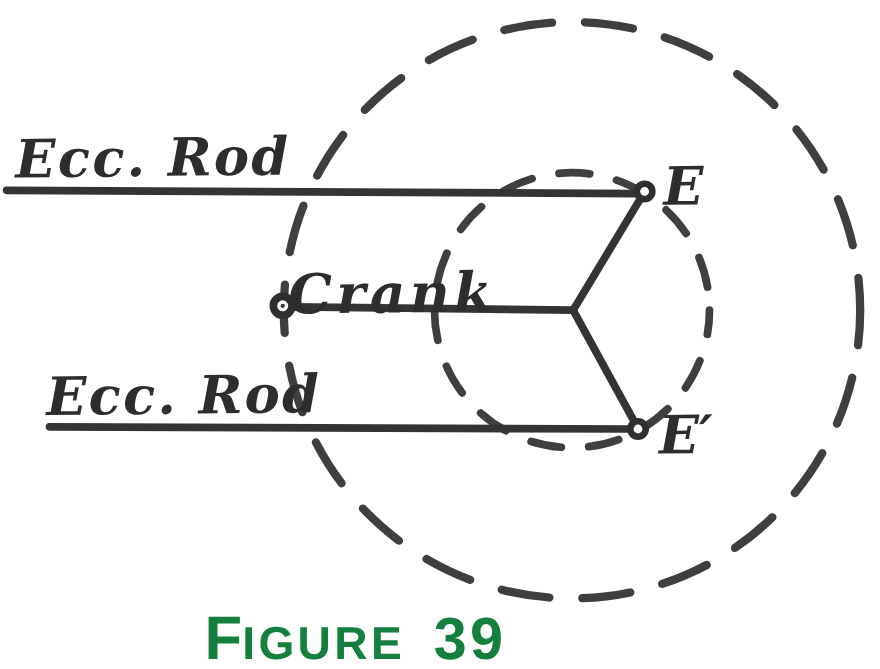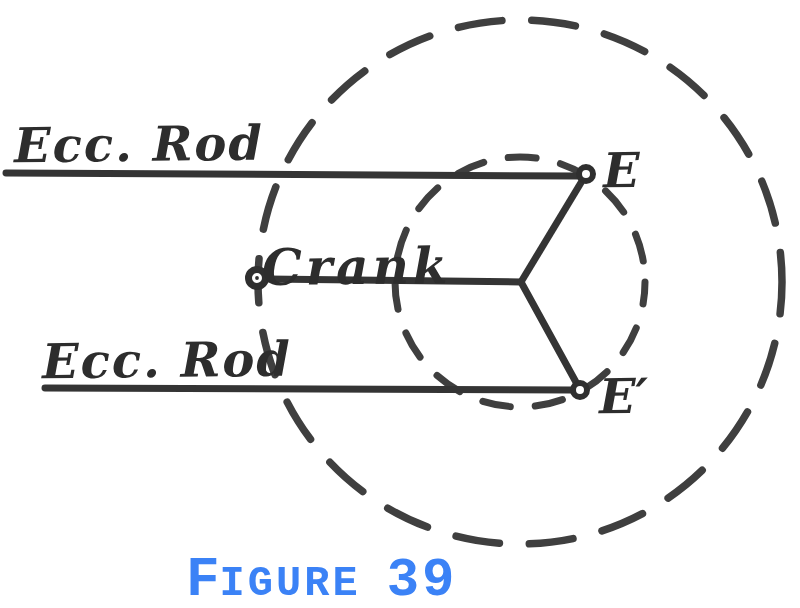--- a/index.html
+++ b/index.html
@@ -48,22 +48,22 @@
     transform: rotate(-0.6deg);
   }
   .rod-label   { font-size: 48px; letter-spacing: 2px; }
   .crank-label { font-size: 50px; letter-spacing: 4px; }
   .point-label { font-size: 48px; letter-spacing: 0; }
 
   .caption {
     position: absolute;
     left: 186px;
     top: 552px;
-    color: #3b82f6;
-    font-family: Liberation Mono, monospace;
+    color: #15803d;
+    font-family: Liberation Sans, sans-serif;
     font-weight: 600;
     white-space: nowrap;
   }
   .caption span { display: inline-block; line-height: 1; }
   .cap-initial { font-size: 56px; }
   .cap-rest    { font-size: 42px; letter-spacing: 3px; }
   .cap-number  { font-size: 54px; letter-spacing: 3px; margin-left: 26px; }
 </style>
 </head>
 <body>

